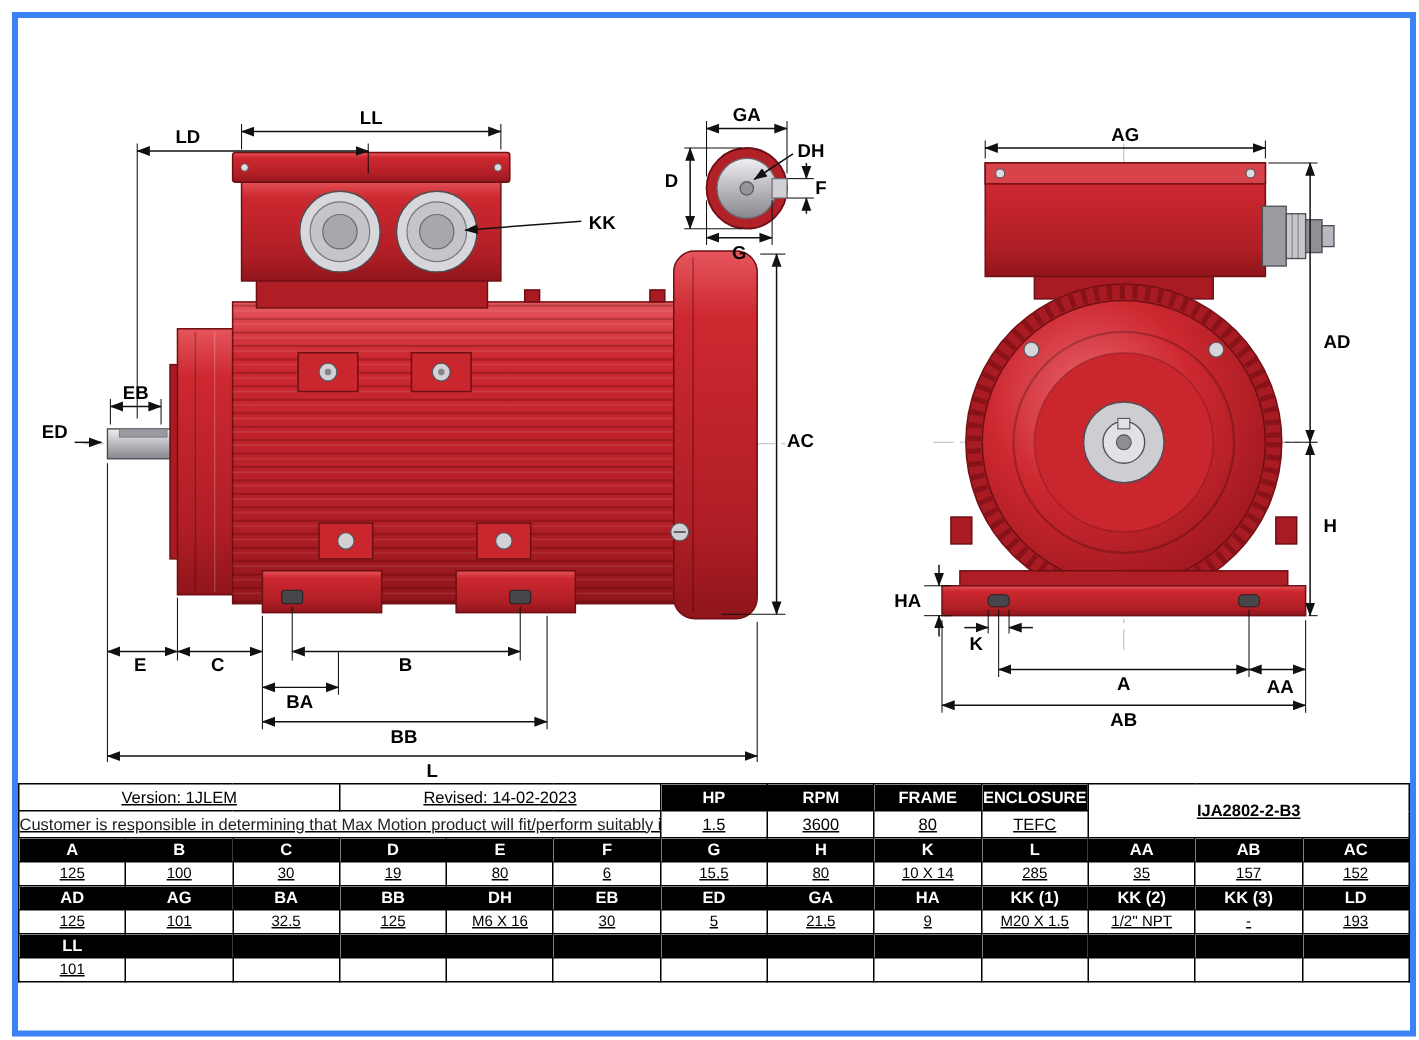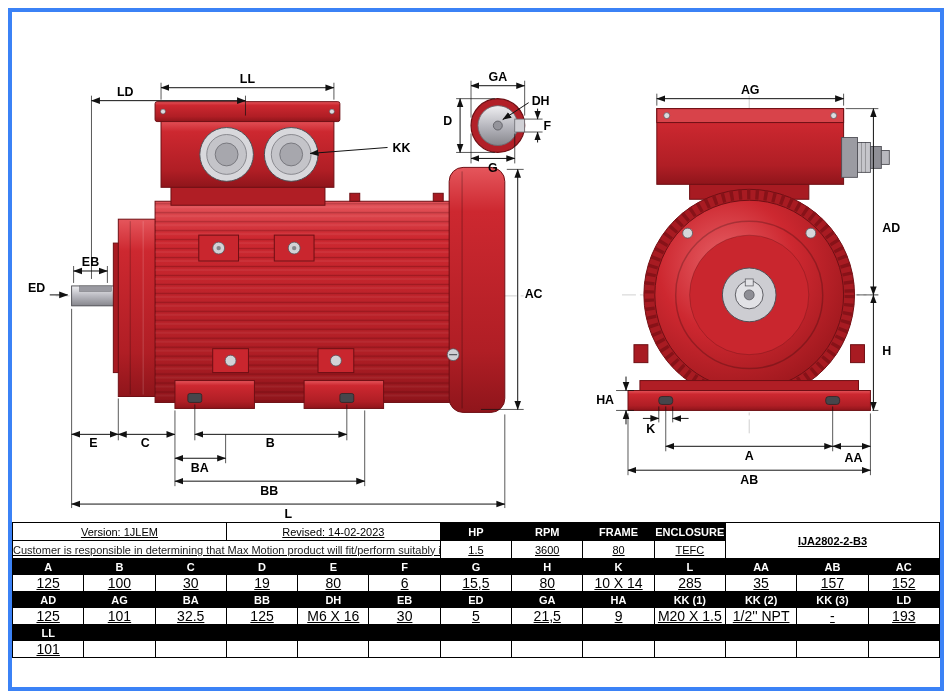--- a/index.html
+++ b/index.html
@@ -9,21 +9,21 @@
   .dim{stroke:#111;stroke-width:1;fill:none;}
   .ext{stroke:#111;stroke-width:0.7;fill:none;}
   .lead{stroke:#111;stroke-width:1;fill:none;}
   .cl{stroke:#bcbcbc;stroke-width:0.7;fill:none;stroke-dasharray:14 4 3 4;}
   .dlab{font-family:"Liberation Sans",sans-serif;font-size:12.5px;font-weight:bold;fill:#000;}
   .outline{stroke:#6e0f14;stroke-width:1;}
   table.spec{width:100%;border-collapse:collapse;table-layout:fixed;text-decoration:underline;}
   table.spec td{border:1px solid #000;text-align:center;vertical-align:middle;overflow:hidden;white-space:nowrap;padding:0;}
   tr.meta td{height:17px;font-size:11px;}
   td.hdr{background:#000000;color:#fff;font-weight:bold;font-size:11px;height:15px;}
-  td.val{font-size:14px;height:15px;}
+  td.val{font-size:10px;height:15px;}
   td.disclaimer{font-size:6.3px;color:#222;}
   td.partno{font-weight:bold;font-size:12px;margin-top:48px;}
 </style>
 </head>
 <body>
 
 <div class="frame">
 
 <svg class="drawing" viewBox="8 8 930 512" preserveAspectRatio="none">
   <defs>

